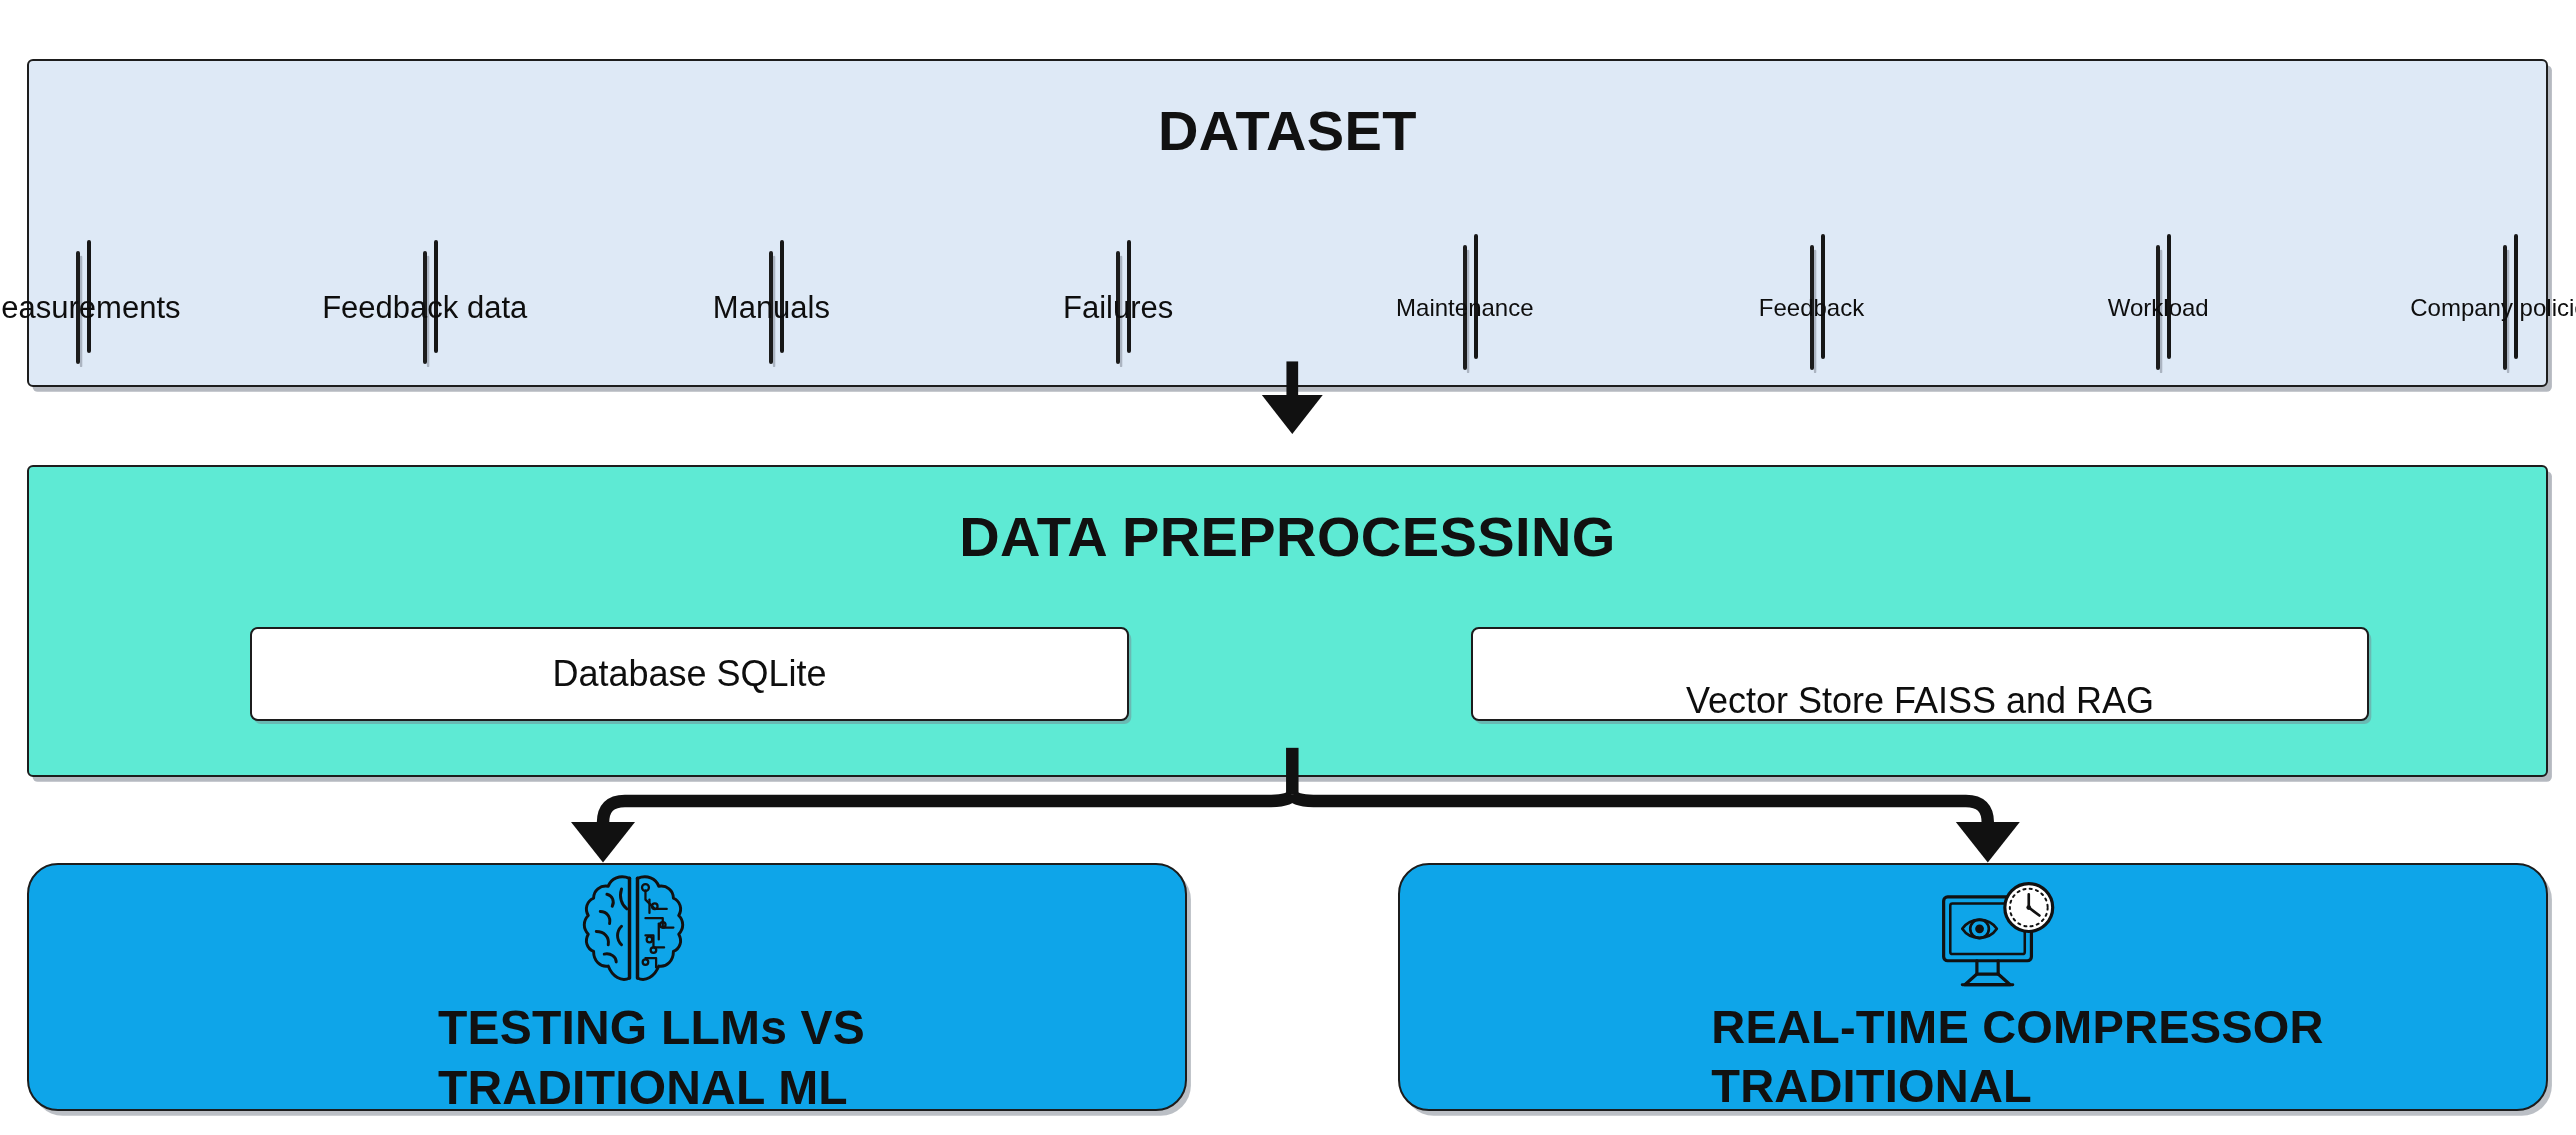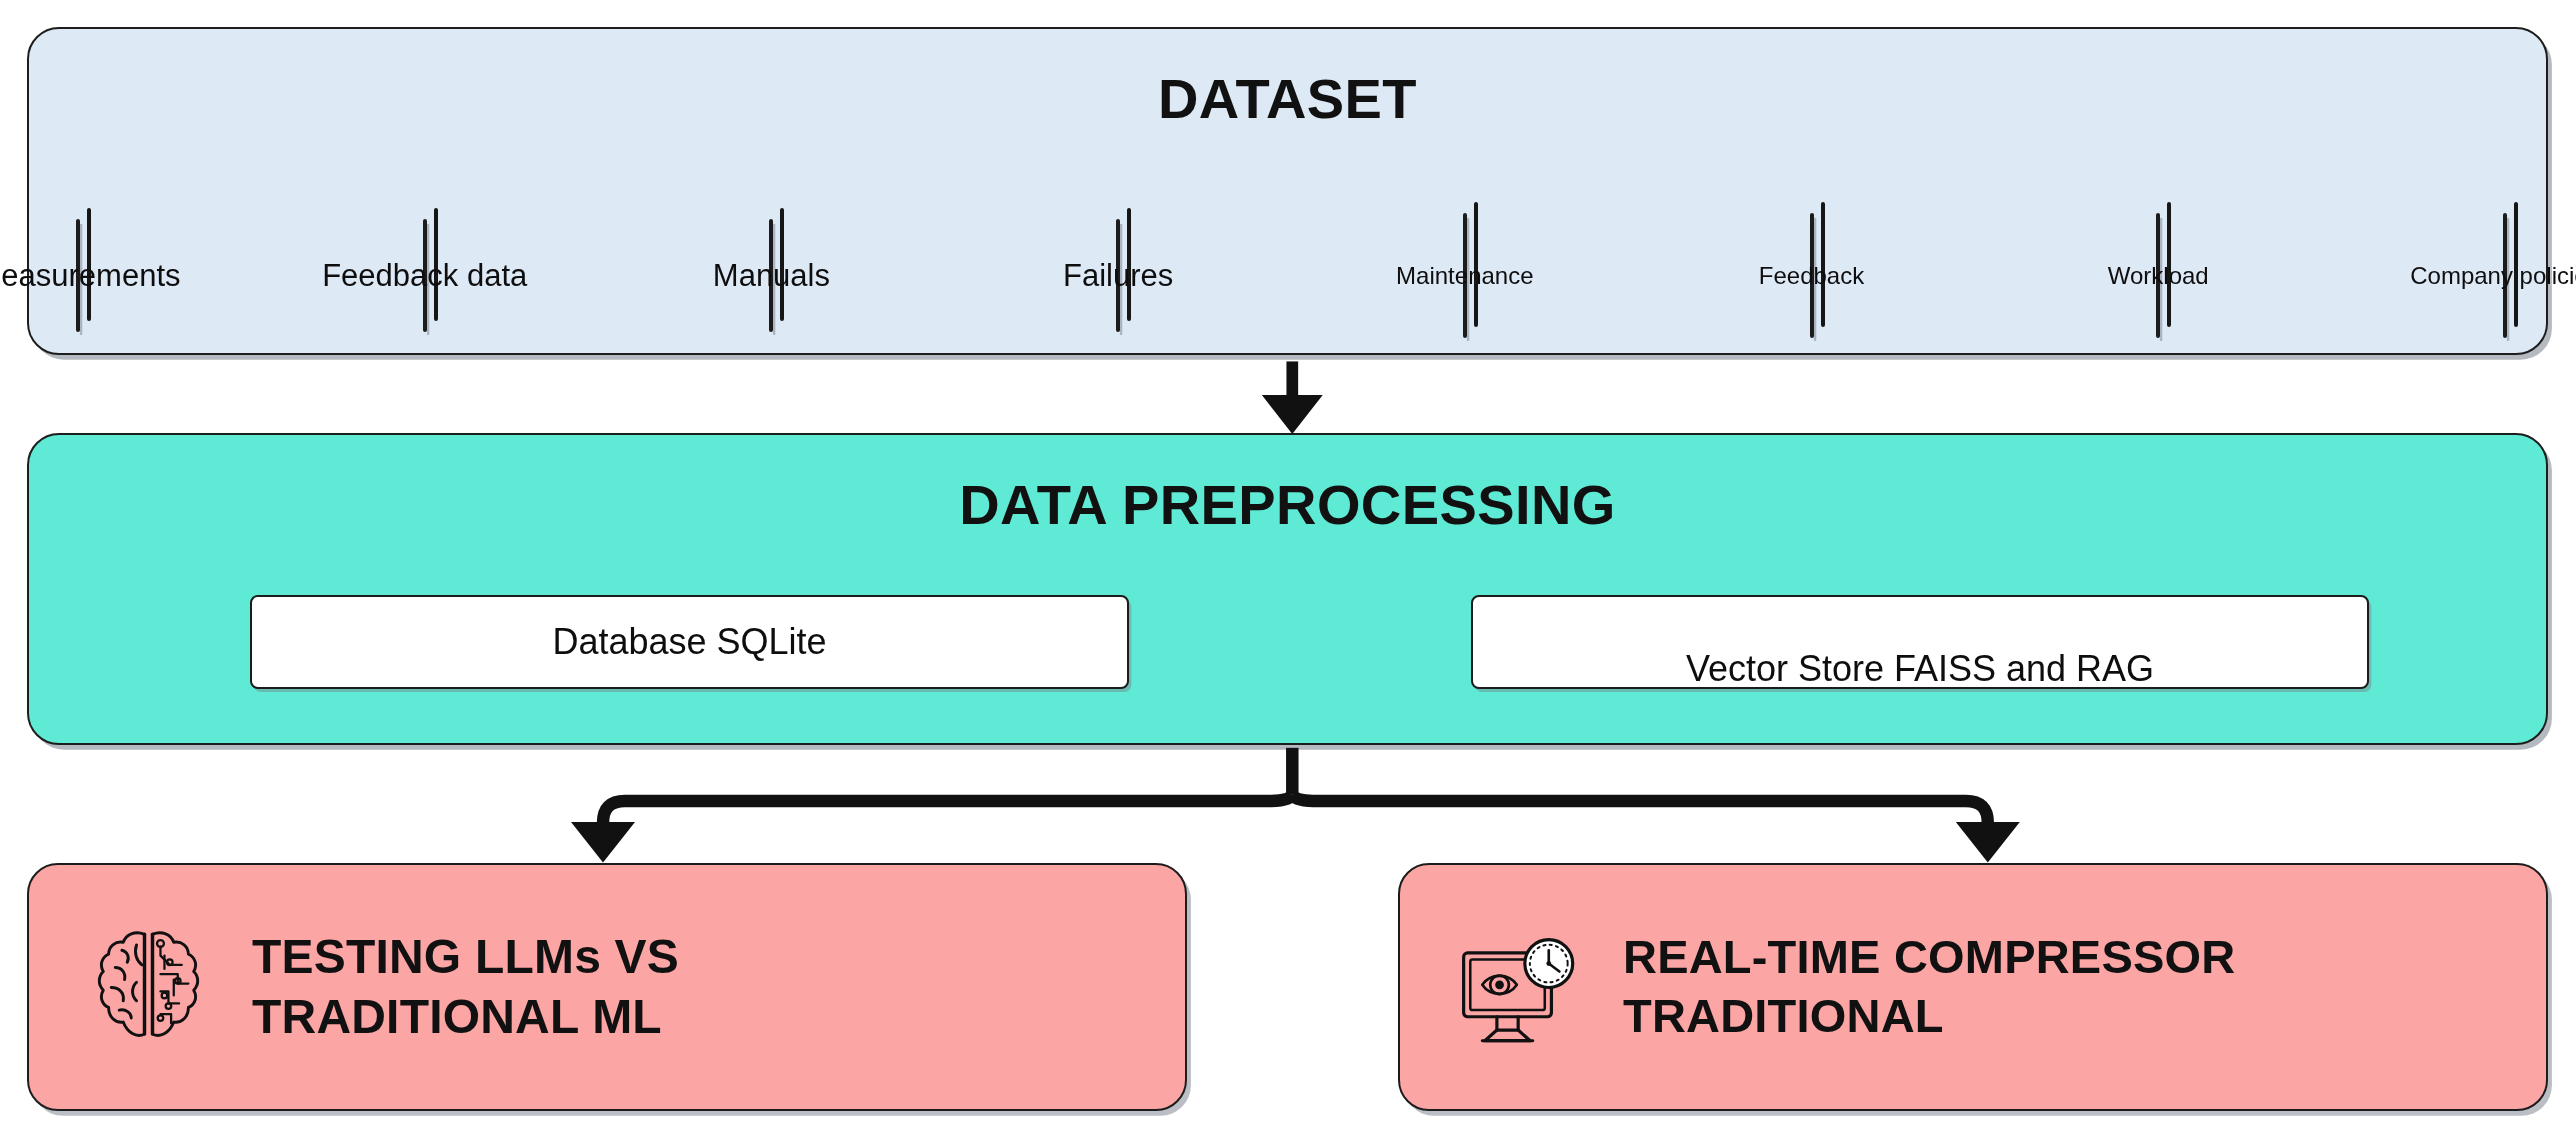--- a/index.html
+++ b/index.html
@@ -20,22 +20,23 @@
     height: 1135px;
     overflow: hidden;
     background: #ffffff;
   }
 
   
   .panel {
     position: absolute;
     box-sizing: border-box;
     border: 2.3px solid #1d1d1d;
-    border-radius: 32px;
+    border-radius: 6px;
     box-shadow: 4.7px 5.5px 0 -0.8px rgba(120,128,140,0.55);
+    margin-top: 32px;
   }
 
   #dataset-panel {
     left: 27px;
     top: 27px;
     width: 2521px;
     height: 328px;
     background: #dee9f6;
   }
 
@@ -158,28 +159,28 @@
     top: 0;
     width: 2576px;
     height: 1135px;
     pointer-events: none;
   }
 
   
   .outcome-box {
     position: absolute;
     box-sizing: border-box;
-    background: #fca5a5;
+    background: #0ea5e9;
     border: 2.3px solid #1c1c1c;
     border-radius: 31px;
     box-shadow: 4.7px 5.5px 0 -0.8px rgba(120,128,140,0.5);
     display: flex;
-    flex-direction: row;
+    flex-direction: column;
     align-items: center;
-    padding-left: 53px;
+    padding-left: 89px;
   }
   #outcome-left  { left: 27px;   top: 863px; width: 1160px; height: 248px; }
   #outcome-right { left: 1398px; top: 863px; width: 1150px; height: 248px; }
 
   .outcome-icon {
     flex: 0 0 auto;
     width: 133px;
     height: 133px;
     margin-right: 37px;
     display: block;

